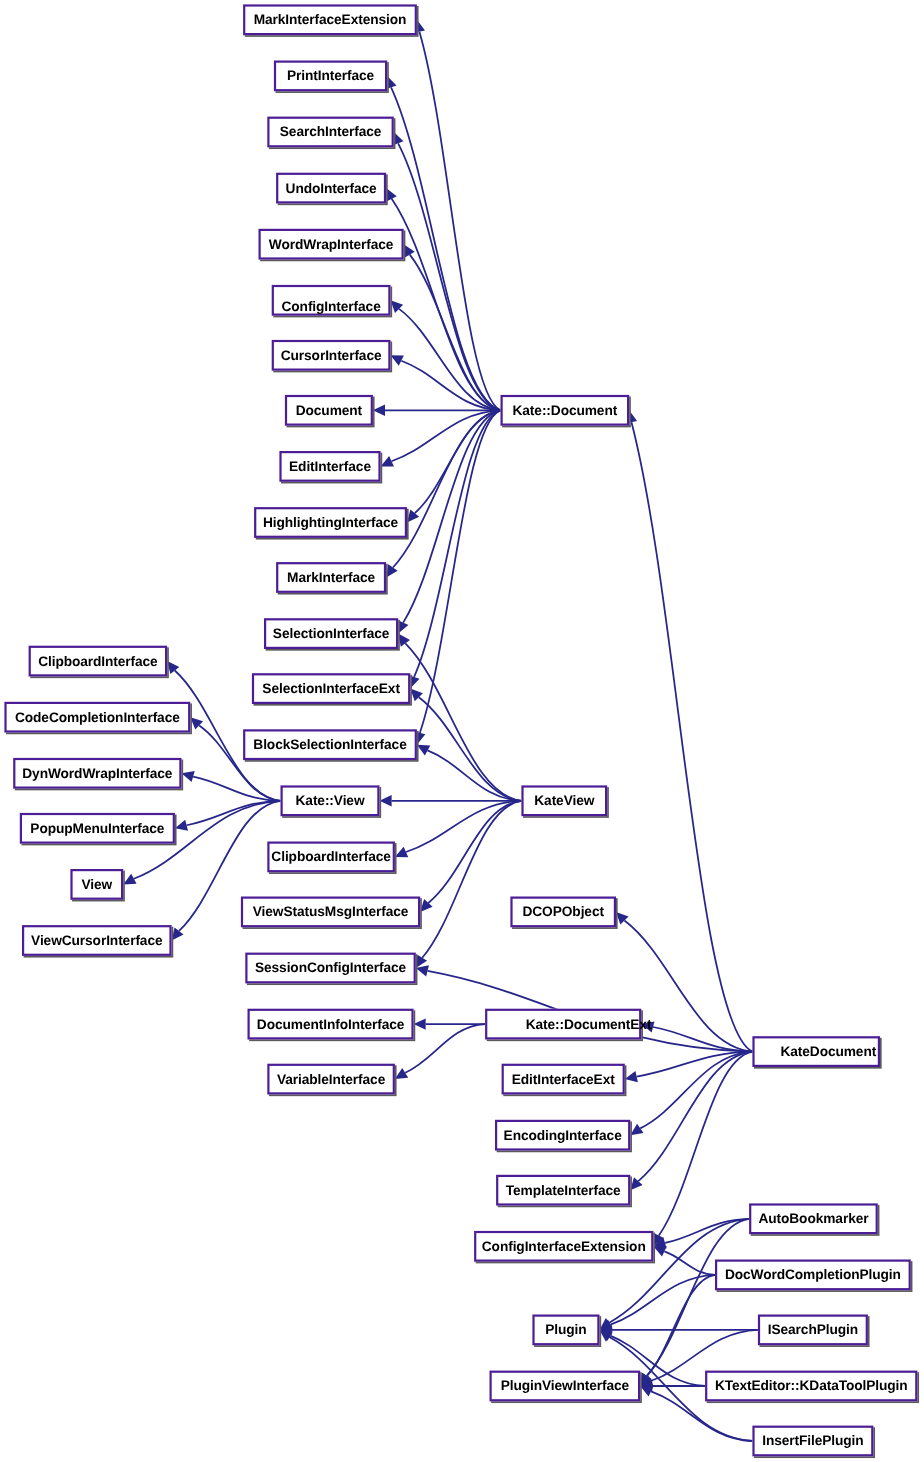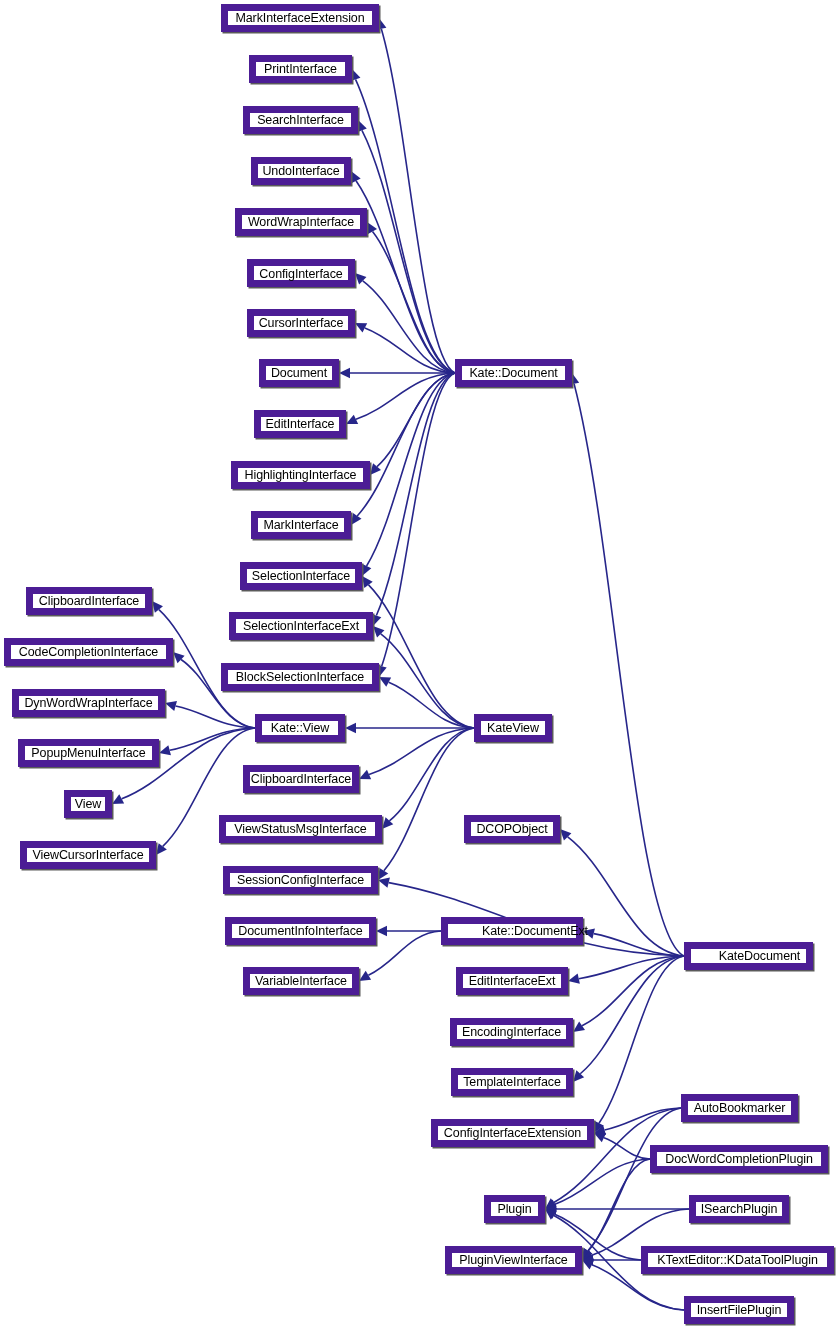--- a/index.html
+++ b/index.html
@@ -27,31 +27,32 @@
     position: absolute;
     left: 0;
     top: 0;
     width: 840px;
     height: 1329px;
   }
   .class-node {
     position: absolute;
     box-sizing: border-box;
     background: #ffffff;
-    border: 7px solid #4c1d95;
+    border: 2px solid #4c1d95;
     box-shadow: 1.5px 1.5px 0 0 #5a5a5a;
     display: flex;
     align-items: center;
     justify-content: center;
     color: #000000;
     font-size: 12.5px;
     line-height: 1;
     white-space: nowrap;
     letter-spacing: -0.1px;
     cursor: default;
+    font-weight: bold;
   }
   .class-node span {
     display: block;
     padding: 0 4px;
   }
 </style>
 </head>
 <body>
 
 <div id="diagram-root">
@@ -258,21 +259,21 @@
       </div>
       <div class="class-node" style="left: 450px; top: 1018px; width: 123px; height: 28px;">
         <span>EncodingInterface</span>
       </div>
       <div class="class-node" style="left: 451px; top: 1068px; width: 122px; height: 28px;">
         <span>TemplateInterface</span>
       </div>
       <div class="class-node" style="left: 431px; top: 1119px; width: 163px; height: 28px;">
         <span>ConfigInterfaceExtension</span>
       </div>
-      <div class="class-node" style="left: 684px; top: 942px; width: 129px; height: 28px; padding-left: 22px;">
+      <div class="class-node" style="left: 684px; top: 942px; width: 116px; height: 28px; padding-left: 22px;">
         <span>KateDocument</span>
       </div>
       <div class="class-node" style="left: 681px; top: 1094px; width: 117px; height: 28px;">
         <span>AutoBookmarker</span>
       </div>
       <div class="class-node" style="left: 650px; top: 1145px; width: 178px; height: 28px;">
         <span>DocWordCompletionPlugin</span>
       </div>
       <div class="class-node" style="left: 484px; top: 1195px; width: 61px; height: 28px;">
         <span>Plugin</span>

